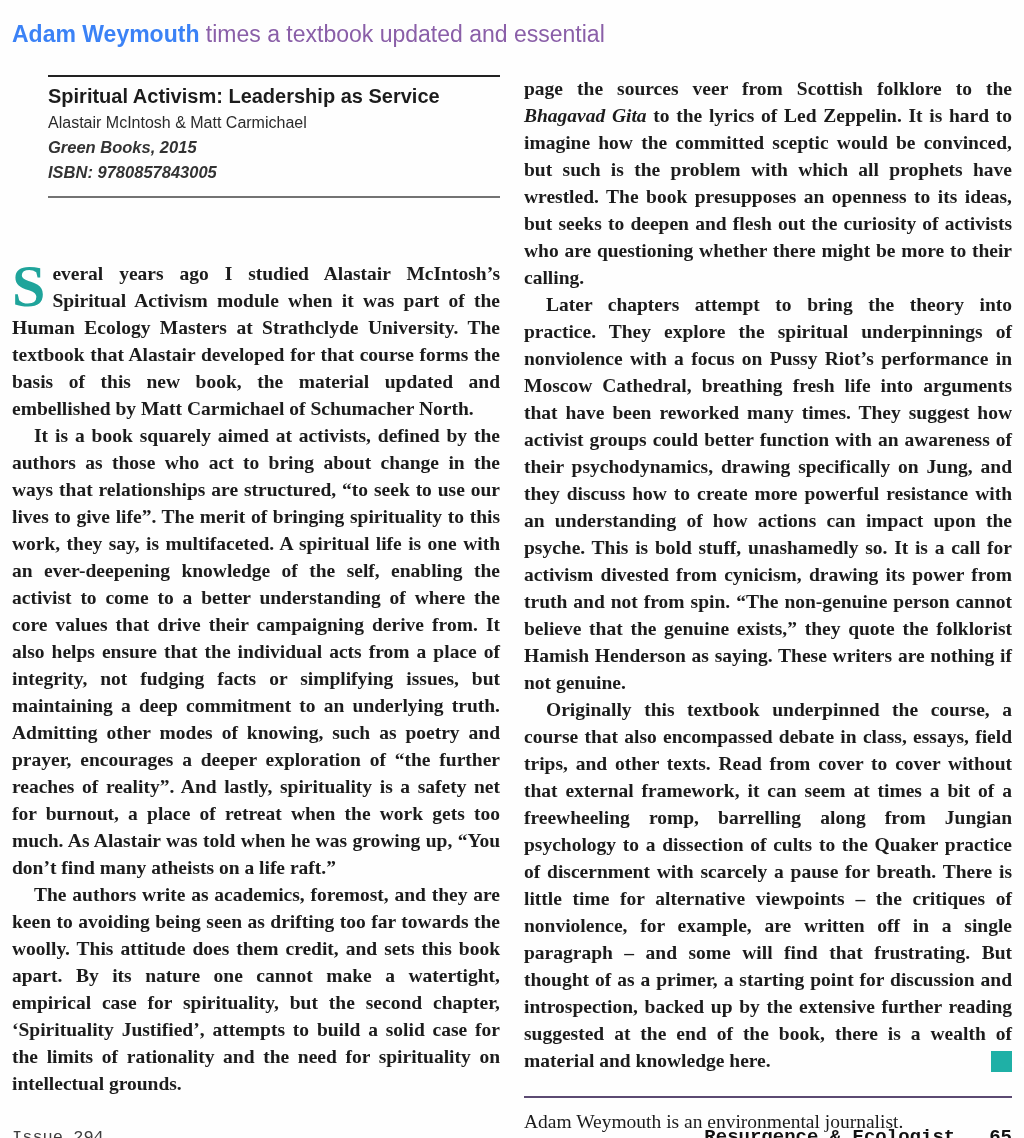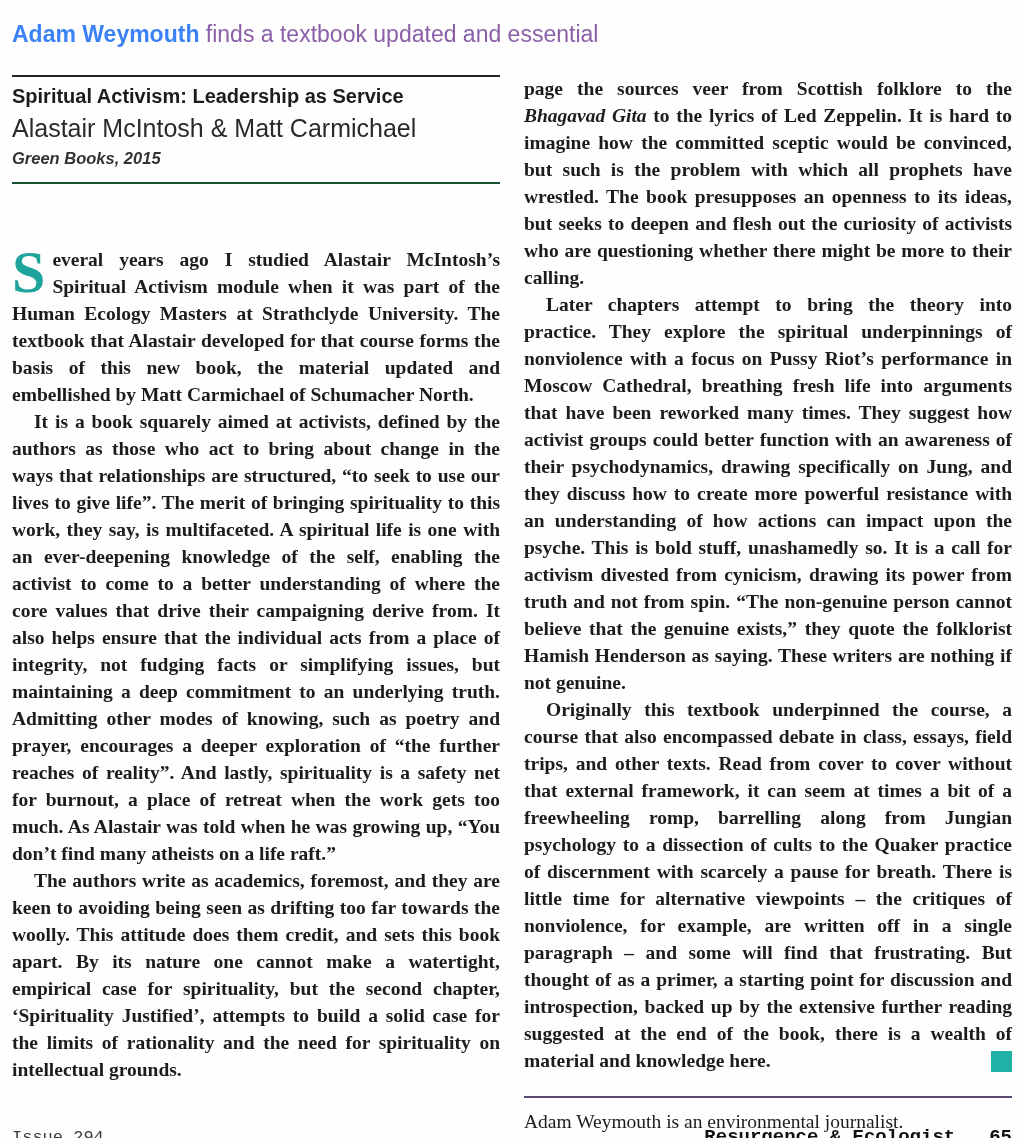--- a/index.html
+++ b/index.html
@@ -41,32 +41,33 @@
     font-weight: bold;
   }
   .columns {
     display: grid;
     grid-template-columns: 1fr 1fr;
     column-gap: 24px;
     margin-top: 28px;
   }
   .book-info {
     border-top: 2px solid #222;
-    border-bottom: 2px solid #14532d;
+    border-bottom: 2px solid #737373;
     padding: 7px 0 14px 0;
     font-family: "Liberation Sans", sans-serif;
+    margin-left: 36px;
   }
   .book-title {
     font-size: 20px;
     font-weight: bold;
     color: #1c1c1c;
     line-height: 1.25;
   }
   .book-authors {
-    font-size: 25px;
+    font-size: 16px;
     margin-top: 4px;
     color: #2a2a2a;
     line-height: 1.2;
   }
   .book-publisher, .book-isbn {
     font-style: italic;
     font-size: 16.5px;
     color: #333;
     margin-top: 6px;
     line-height: 1.15;
@@ -130,30 +131,31 @@
   }
   .footer-mag { margin-right: 34px; }
 </style>
 </head>
 <body>
 
 <div class="page">
 
 
   <div class="standfirst">
-    <span class="sf-author">Adam Weymouth</span><span> finds a textbook updated and essential</span>
+    <span class="sf-author">Adam Weymouth</span><span> times a textbook updated and essential</span>
   </div>
 
   <div class="columns">
 
     <div class="col-left">
       <div class="book-info">
         <div class="book-title">Spiritual Activism: Leadership as Service</div>
         <div class="book-authors">Alastair McIntosh &amp; Matt Carmichael</div>
         <div class="book-publisher">Green Books, 2015</div>
+        <div class="book-isbn">ISBN: 9780857843005</div>
       </div>
       <div class="col-body left-paras">
           <p class="body-para"><span class="dropcap">S</span><span>everal years ago I studied Alastair McIntosh’s Spiritual Activism module when it was part of the Human Ecology Masters at Strathclyde University. The textbook that Alastair developed for that course forms the basis of this new book, the material updated and embellished by Matt Carmichael of Schumacher North.</span></p>
           <p class="body-para indent"><span>It is a book squarely aimed at activists, defined by the authors as those who act to bring about change in the ways that relationships are structured, “to seek to use our lives to give life”. The merit of bringing spirituality to this work, they say, is multifaceted. A spiritual life is one with an ever-deepening knowledge of the self, enabling the activist to come to a better understanding of where the core values that drive their campaigning derive from. It also helps ensure that the individual acts from a place of integrity, not fudging facts or simplifying issues, but maintaining a deep commitment to an underlying truth. Admitting other modes of knowing, such as poetry and prayer, encourages a deeper exploration of “the further reaches of reality”. And lastly, spirituality is a safety net for burnout, a place of retreat when the work gets too much. As Alastair was told when he was growing up, “You don’t find many atheists on a life raft.”</span></p>
           <p class="body-para indent"><span>The authors write as academics, foremost, and they are keen to avoiding being seen as drifting too far towards the woolly. This attitude does them credit, and sets this book apart. By its nature one cannot make a watertight, empirical case for spirituality, but the second chapter, ‘Spirituality Justified’, attempts to build a solid case for the limits of rationality and the need for spirituality on intellectual grounds.</span></p>
         </div>
     </div>
 
     <div class="col-right">
       <div class="col-body">

